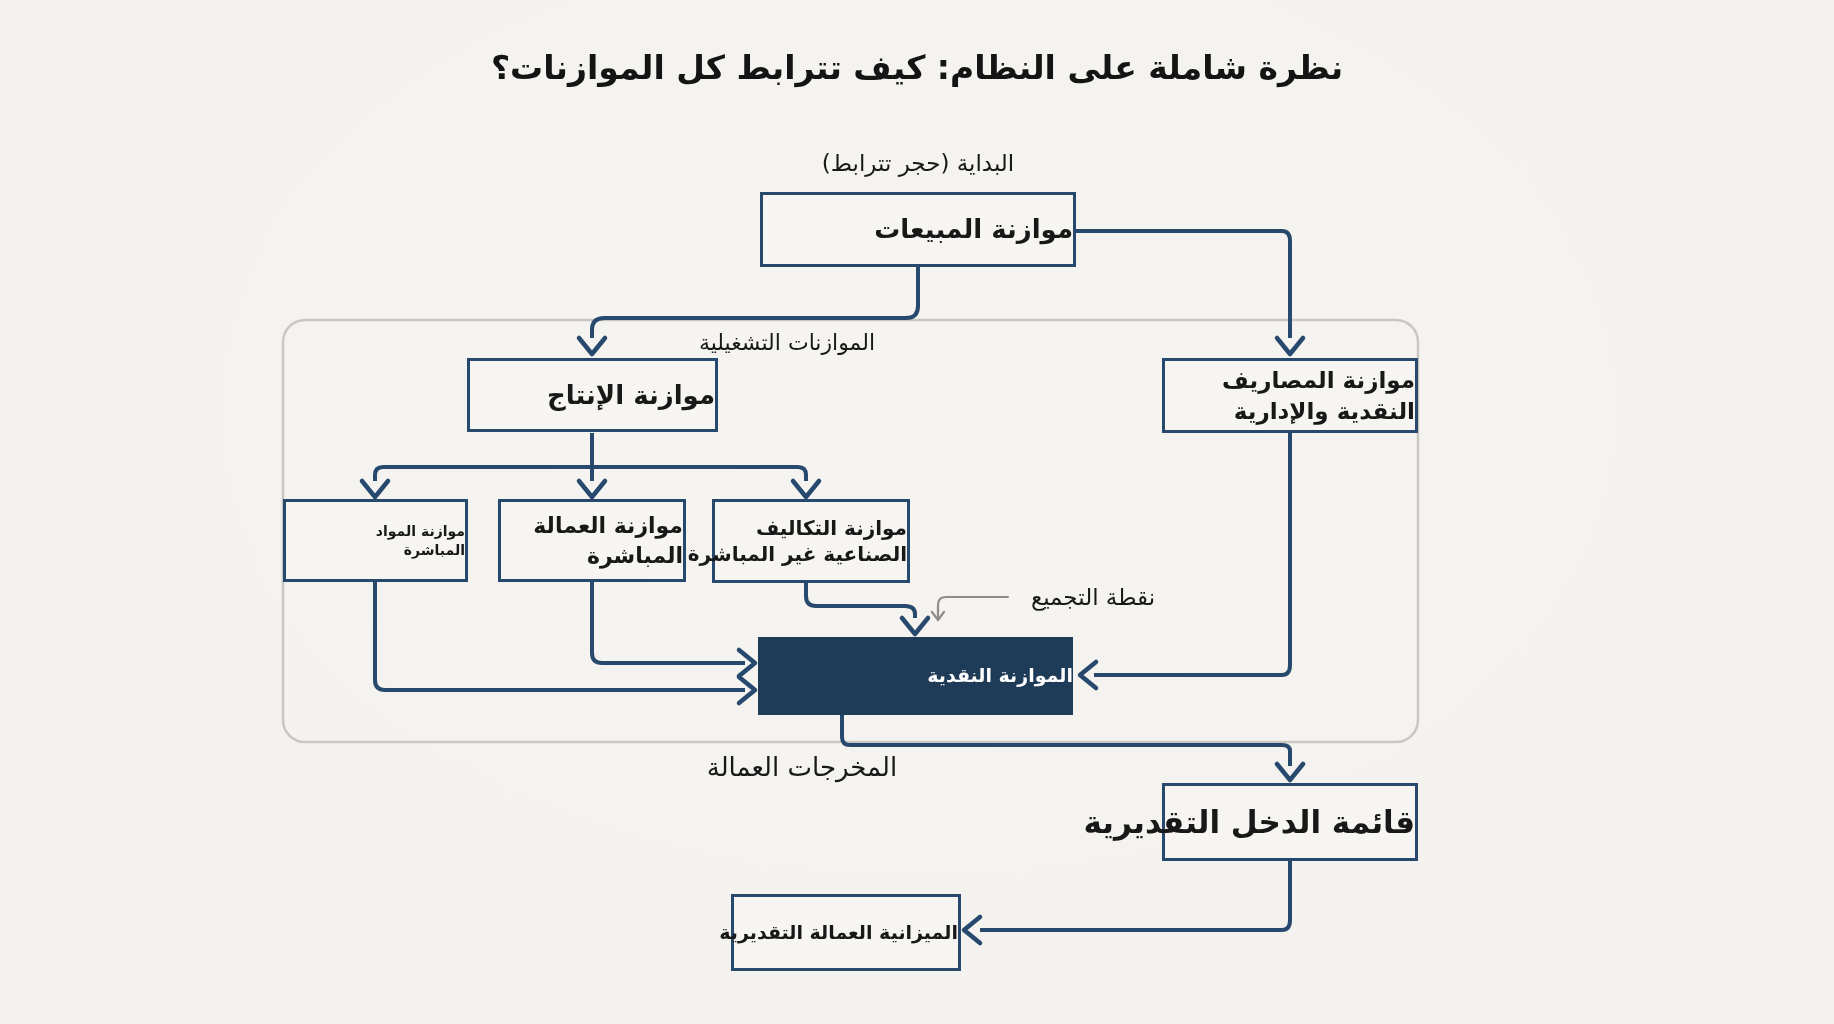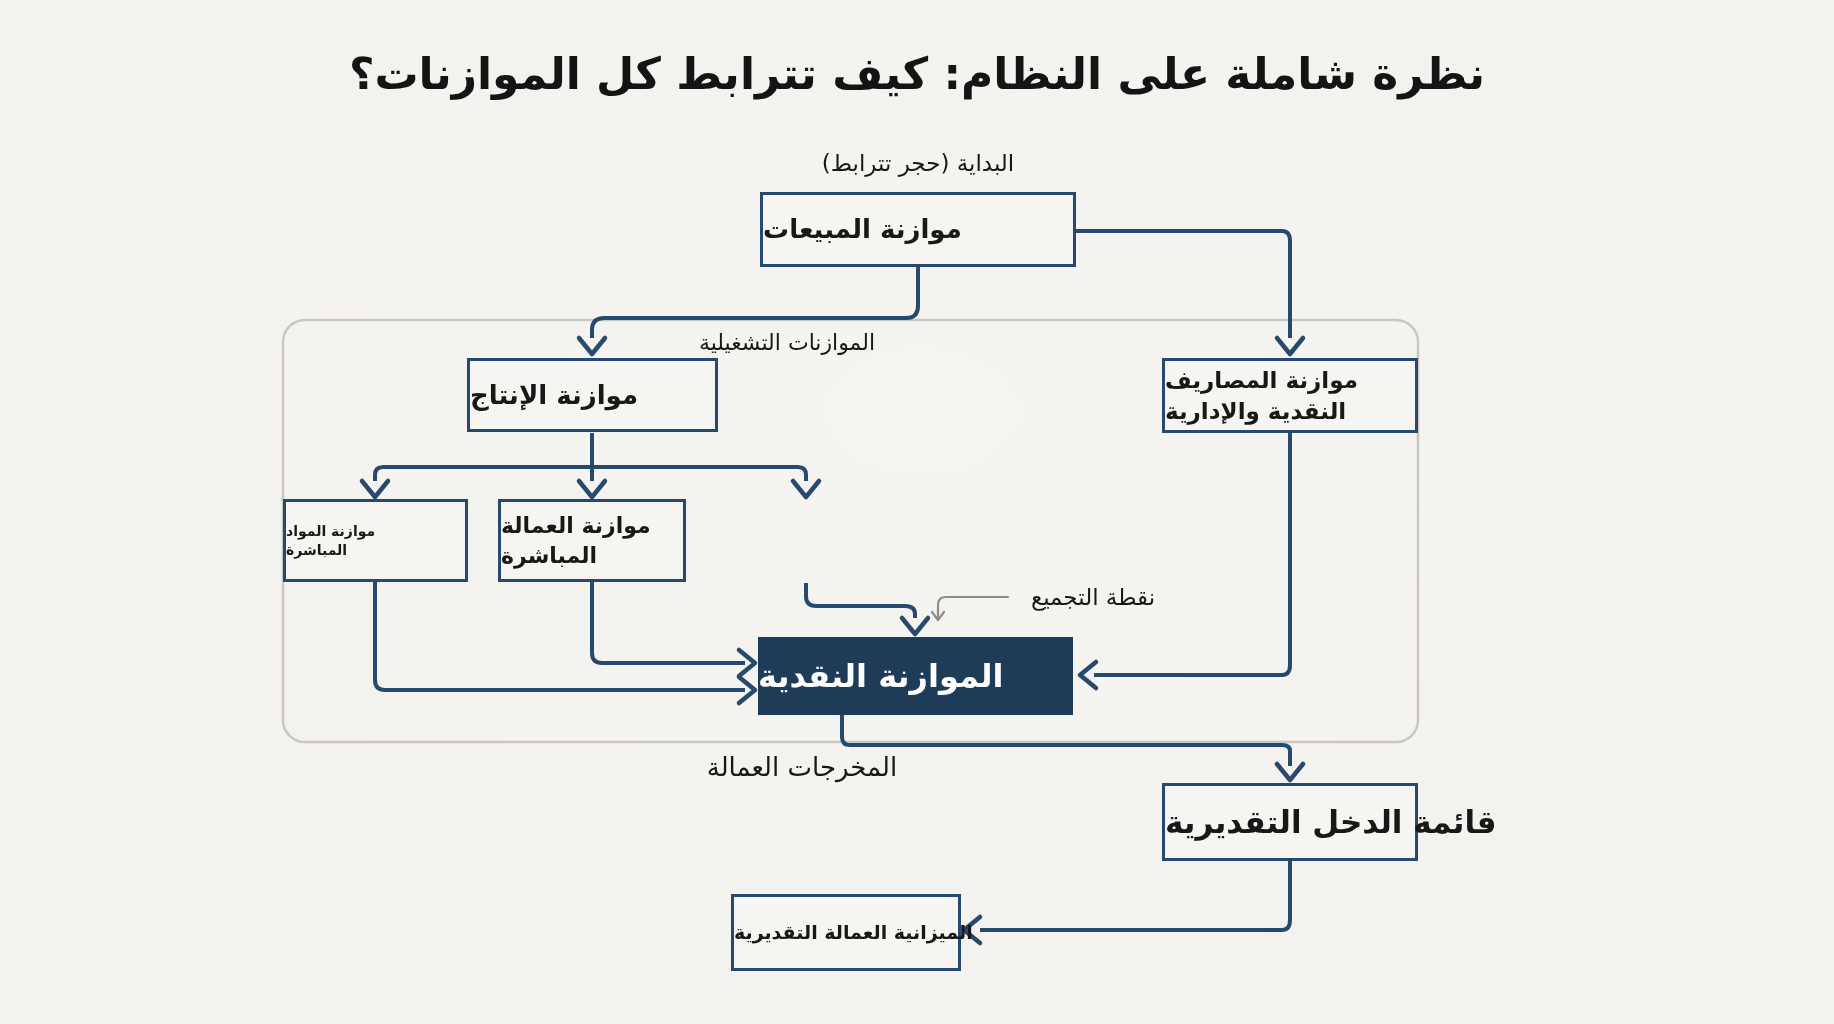--- a/index.html
+++ b/index.html
@@ -10,38 +10,38 @@
   body{
     width:1834px;height:1024px;overflow:hidden;position:relative;
     background:radial-gradient(ellipse at 50% 40%, #f6f4f0 0%, var(--bg) 70%);
     font-family:"DejaVu Sans",sans-serif;color:var(--text);
   }
   #stage{position:absolute;inset:0;}
   #wires{position:absolute;left:0;top:0;z-index:1;}
   .node{
     position:absolute;z-index:2;box-sizing:border-box;
     background:var(--node-bg);border:3.5px solid var(--navy);
-    display:flex;flex-direction:column;align-items:flex-end;justify-content:center;
+    display:flex;flex-direction:column;align-items:flex-start;justify-content:center;
     text-align:center;font-weight:700;line-height:1.32;white-space:nowrap;
   }
   .node .l2:empty{display:none;}
   .node-dark{background:var(--dark);border:none;color:#fdfdfd;}
   .lbl{position:absolute;z-index:2;text-align:center;font-weight:400;}
   #page-title{
     position:absolute;z-index:2;left:0;right:0;top:48px;text-align:center;
-    font-size:44px;font-weight:700;color:#141414;letter-spacing:-.5px;
+    font-size:33px;font-weight:700;color:#141414;letter-spacing:-.5px;
   }
   
   #n-sales      {left:760px; top:192px; width:316px; height:75px; font-size:26px;}
   #n-production {left:467px; top:358px; width:251px; height:74px; font-size:26px;}
   #n-sga        {left:1162px;top:358px; width:256px; height:75px; font-size:23px;}
   #n-materials  {left:283px; top:499px; width:185px; height:83px; font-size:14px;}
   #n-labor      {left:498px; top:499px; width:188px; height:83px; font-size:22px;}
   #n-overhead   {left:712px; top:499px; width:198px; height:84px; font-size:20px;}
-  #n-cash       {left:758px; top:637px; width:315px; height:78px; font-size:32px;}
+  #n-cash       {left:758px; top:637px; width:315px; height:78px; font-size:19px;}
   #n-income     {left:1162px;top:783px; width:256px; height:78px; font-size:31px;}
   #n-balance    {left:731px; top:894px; width:230px; height:77px; font-size:19px;}
   
   #lbl-start      {left:768px; top:150px; width:300px; font-size:23px;}
   #lbl-operating  {left:637px; top:330px; width:300px; font-size:22px;}
   #lbl-outputs    {left:652px; top:752px; width:300px; font-size:26px;}
   #lbl-aggregation{left:1008px;top:584px; width:170px; font-size:23px;}
 </style>
 </head>
 <body>
@@ -120,20 +120,24 @@
   <div class="node" id="n-materials" dir="rtl">
     <span class="l1">موازنة المواد</span>
     <span class="l2">المباشرة</span>
   </div>
 
   <div class="node" id="n-labor" dir="rtl">
     <span class="l1">موازنة العمالة</span>
     <span class="l2">المباشرة</span>
   </div>
 
+  <div class="node" id="n-overhead" dir="rtl">
+    <span class="l1">موازنة التكاليف</span>
+    <span class="l2">الصناعية غير المباشرة</span>
+  </div>
 
   <div class="node node-dark" id="n-cash" dir="rtl">
     <span class="l1">الموازنة النقدية</span>
 
   </div>
 
   <div class="node" id="n-income" dir="rtl">
     <span class="l1">قائمة الدخل التقديرية</span>
 
   </div>

